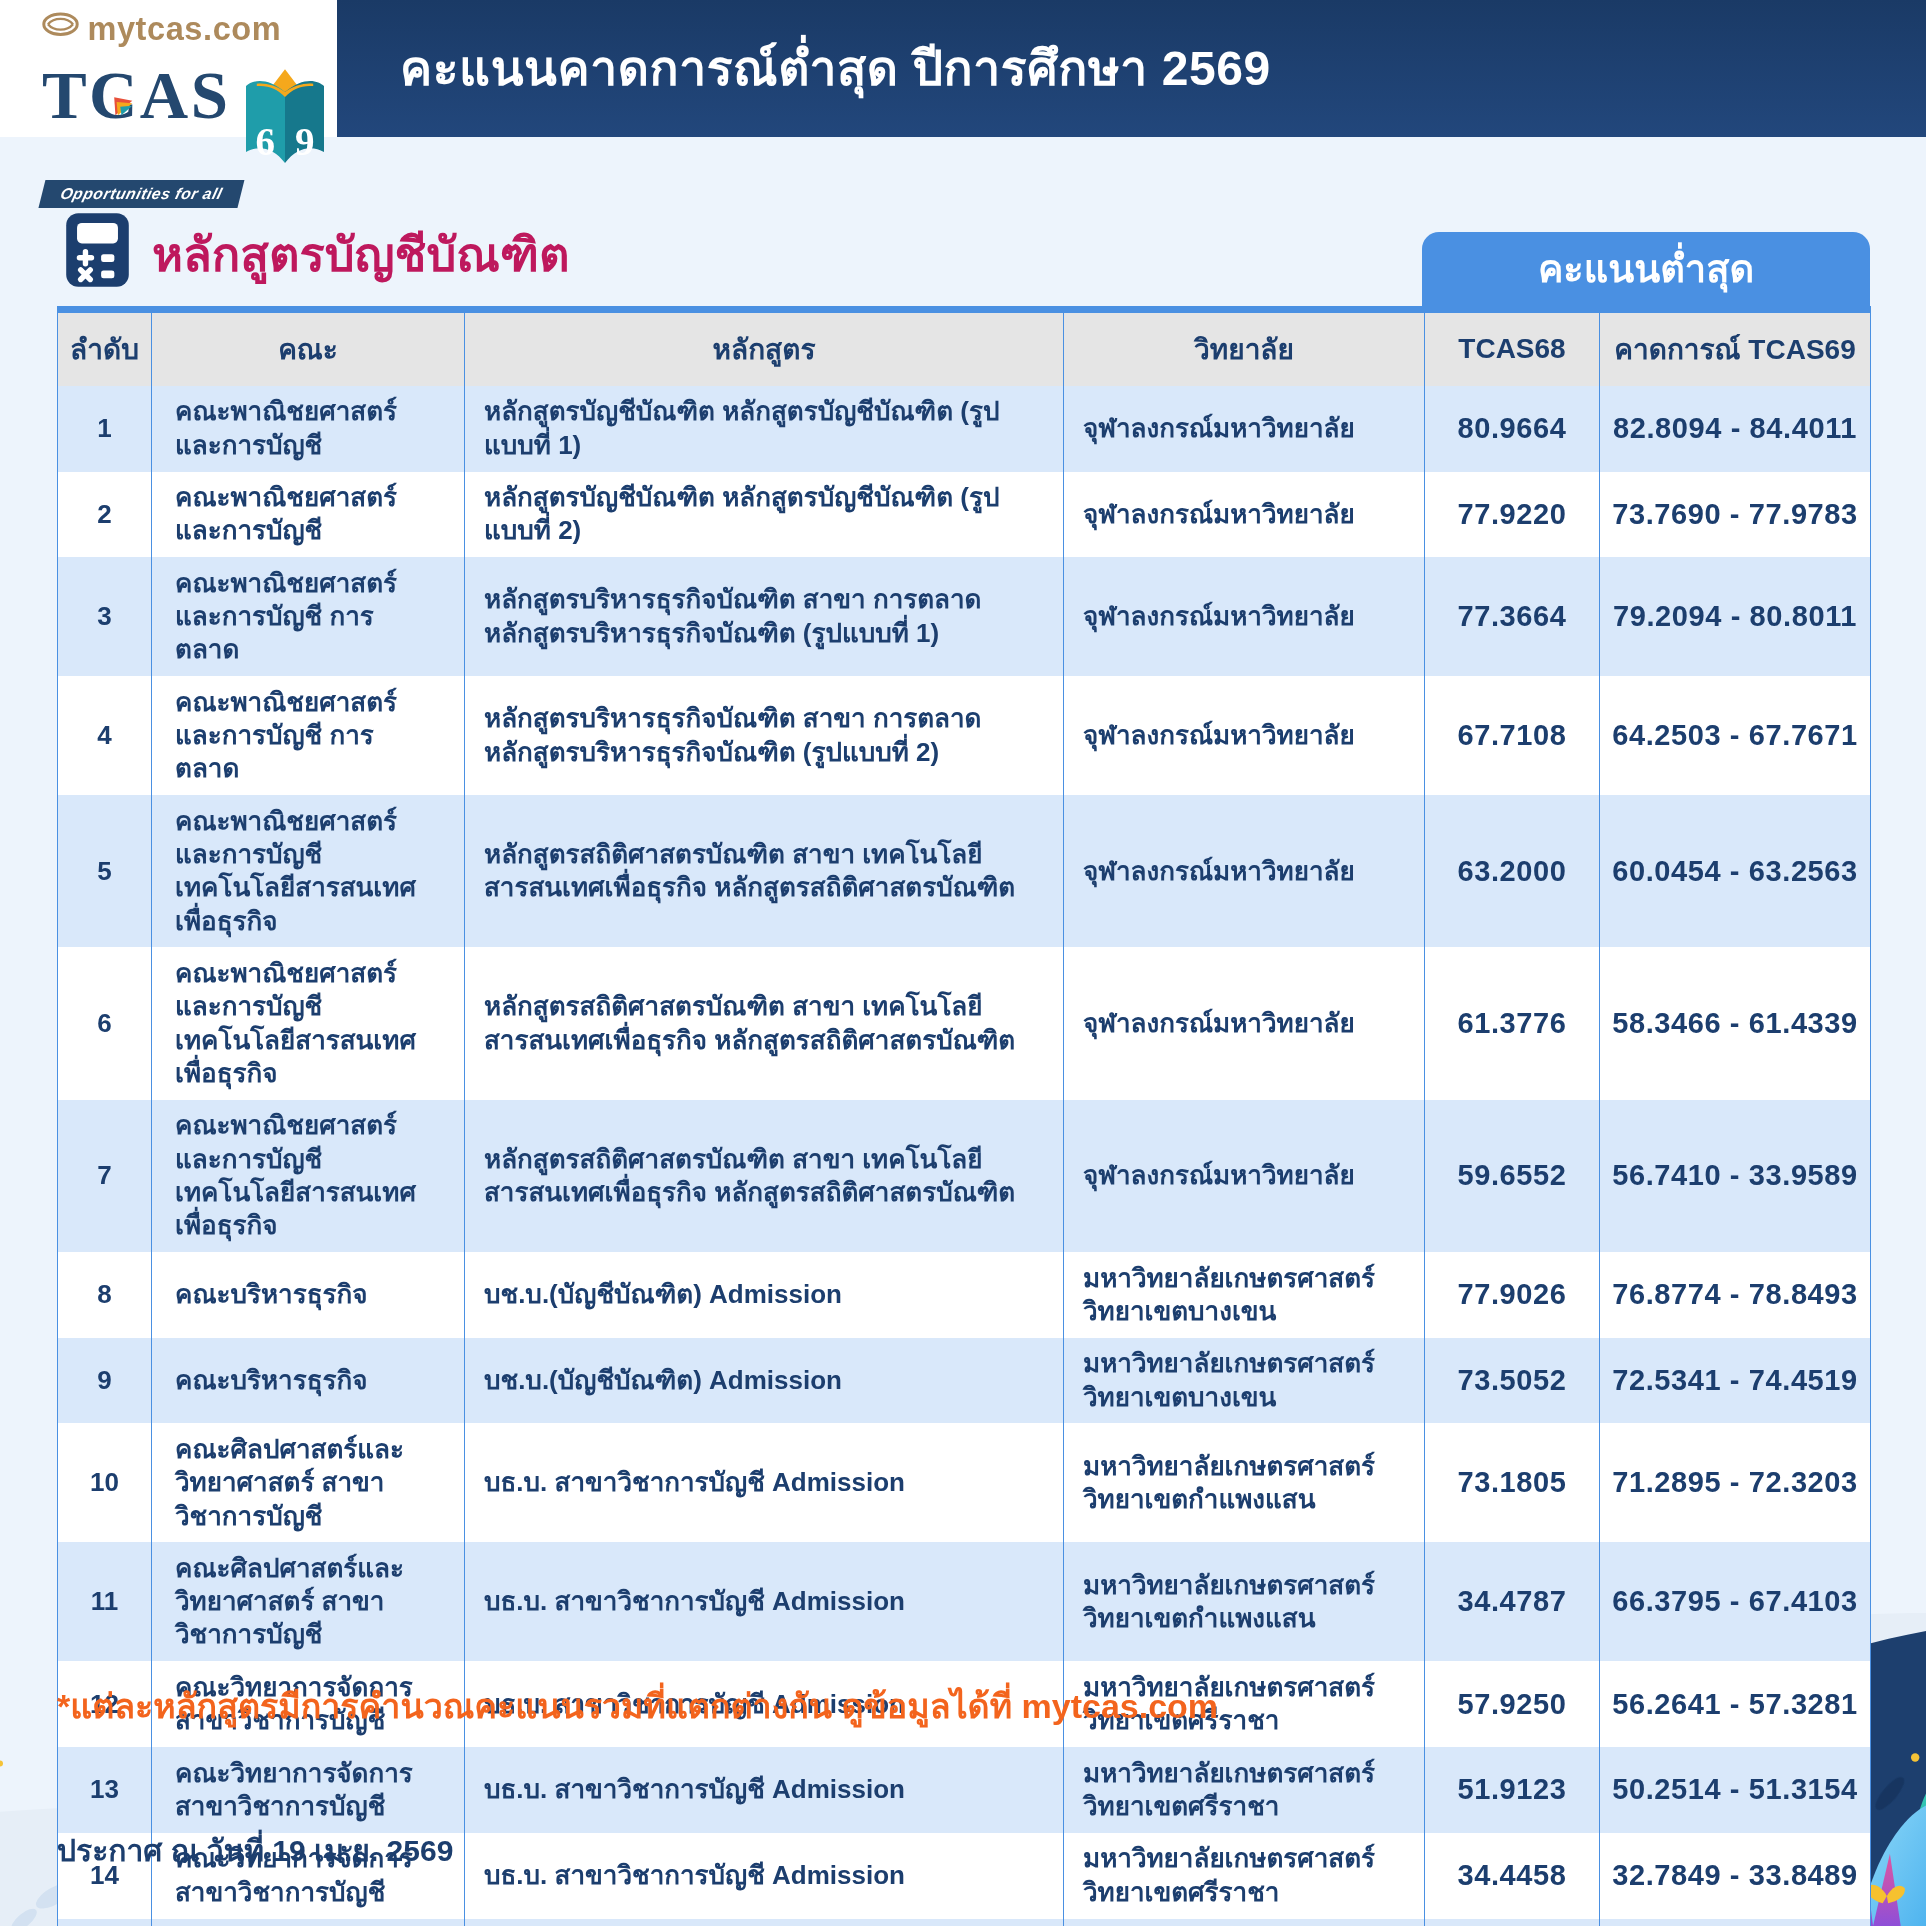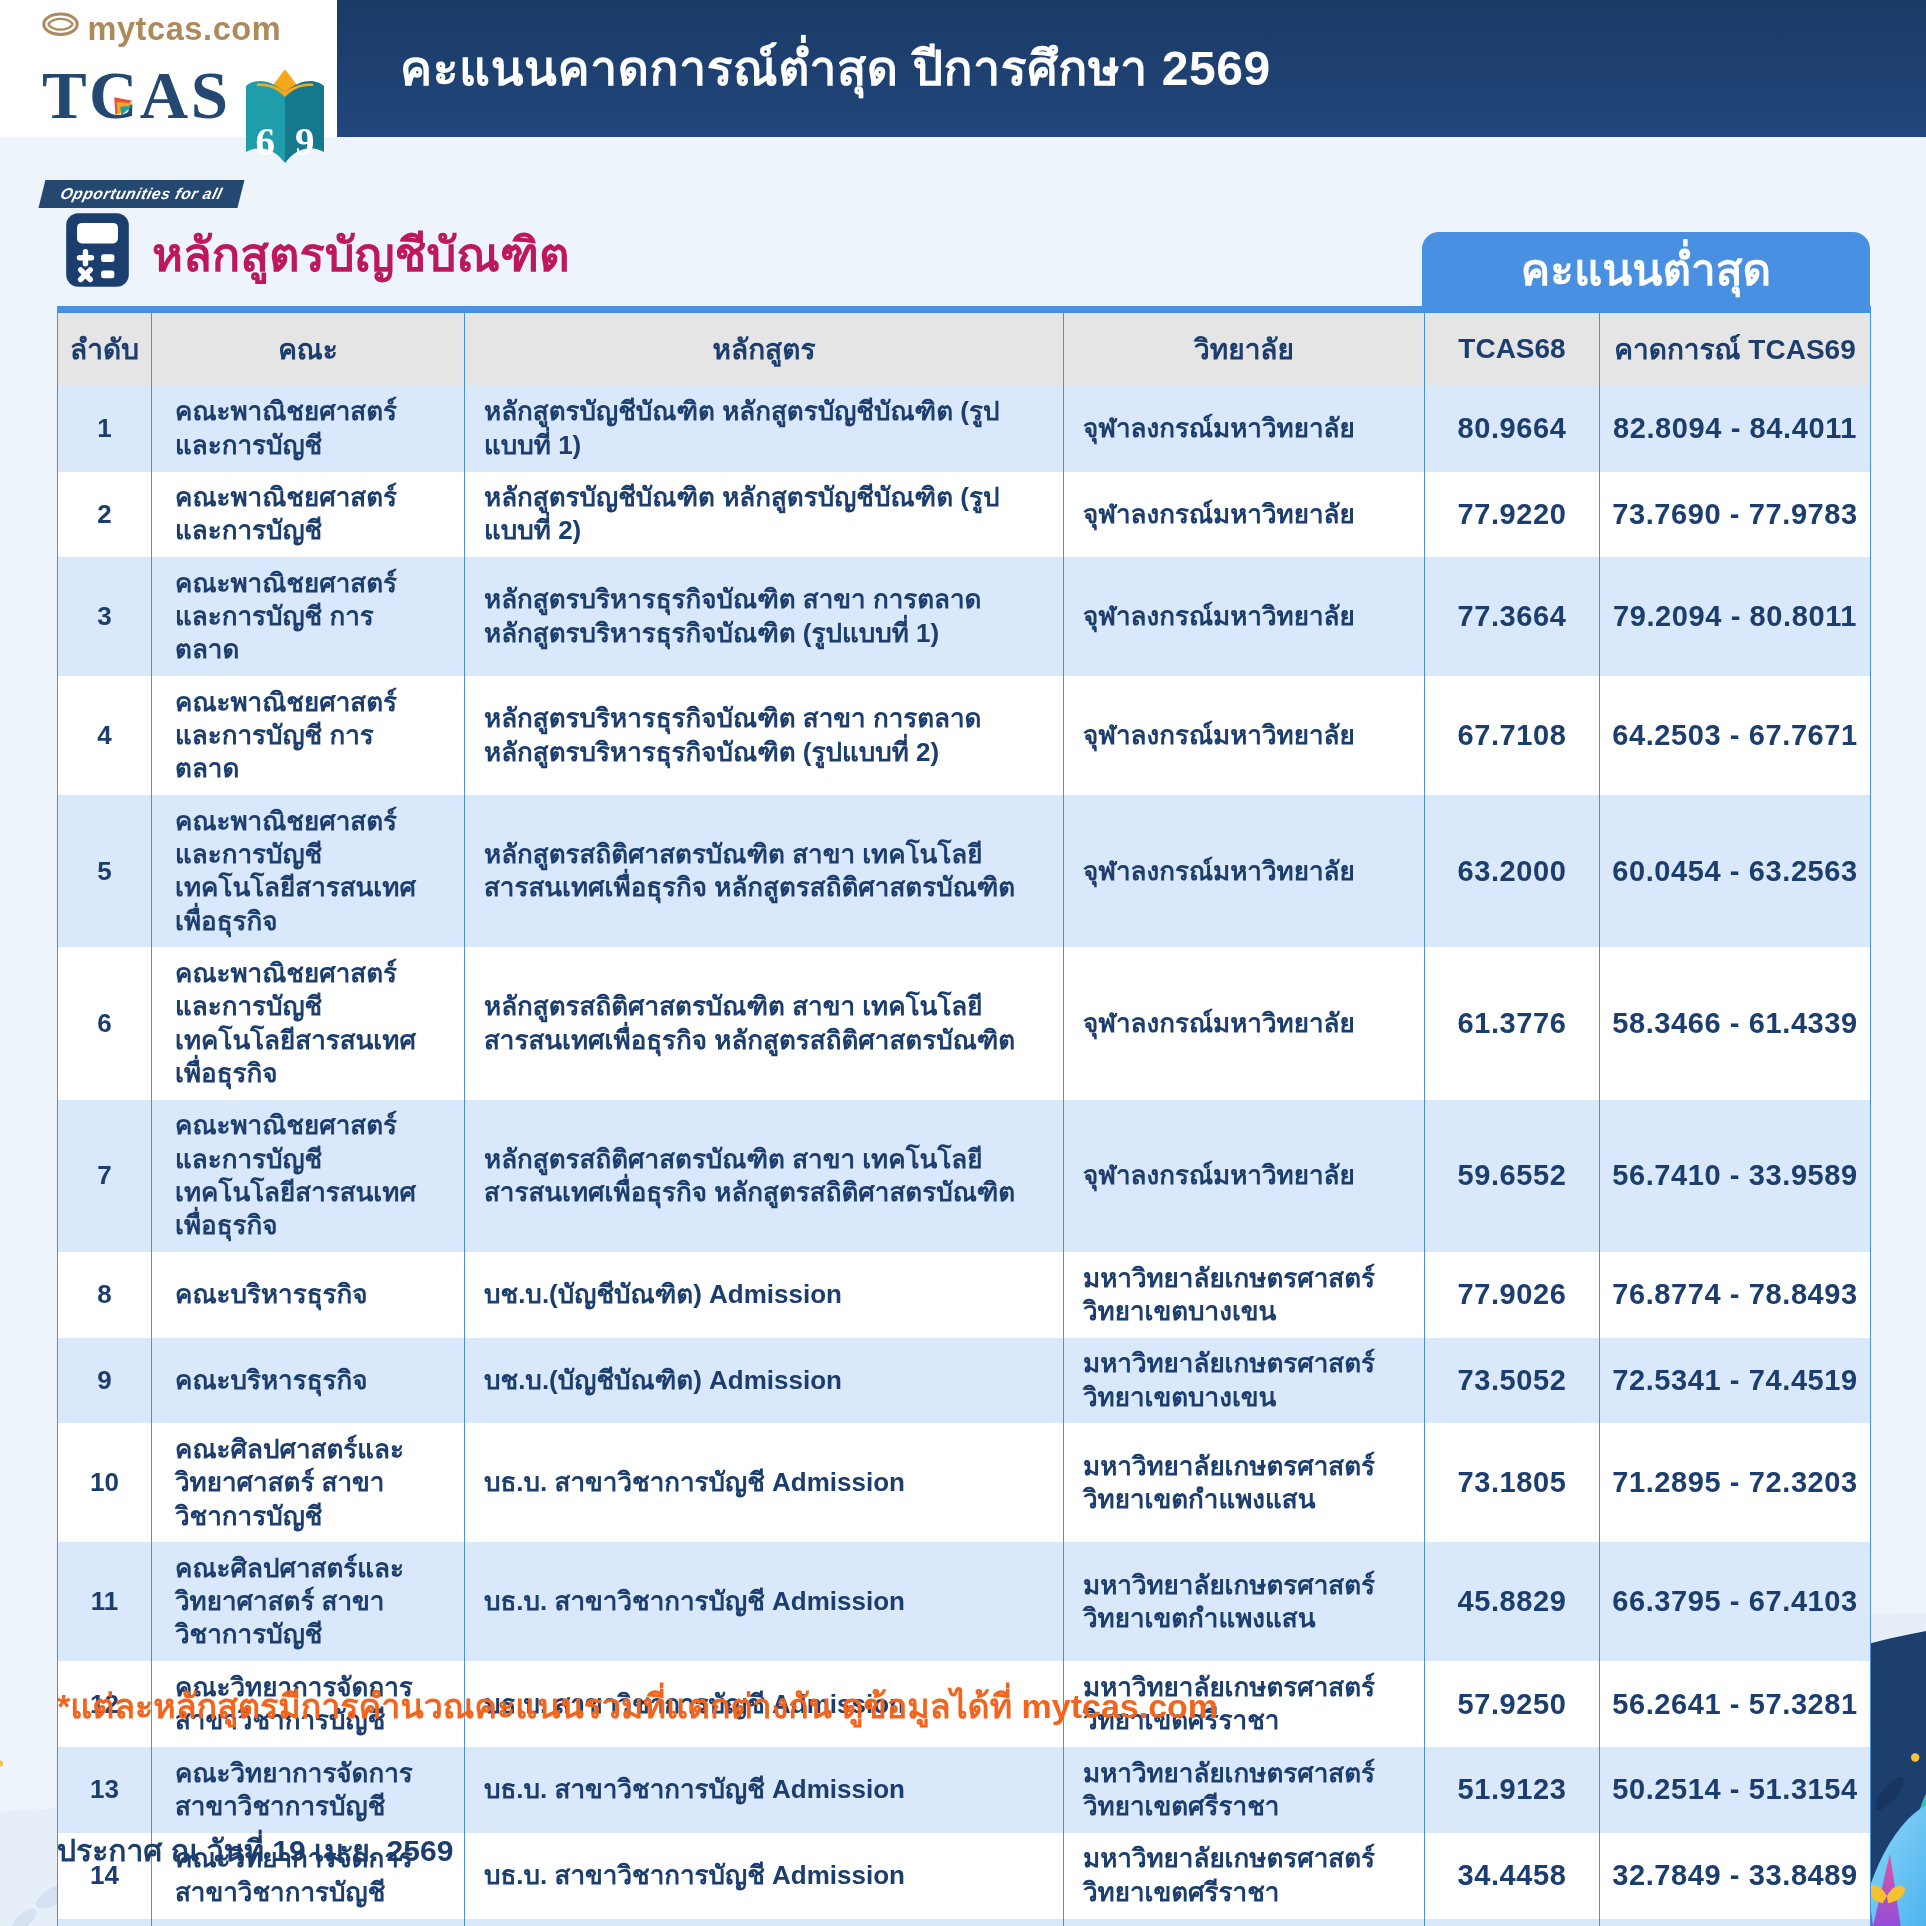--- a/index.html
+++ b/index.html
@@ -17,21 +17,21 @@
   .tcas-wedge{position:absolute;left:71px;top:31px;width:20.5px;height:20.5px;}
   .tagline{margin-top:4.8px;width:199px;background:#24486f;color:#fff;font-size:15.6px;font-weight:700;font-style:italic;text-align:center;padding:4.8px 0;transform:skewX(-14deg);letter-spacing:0.6px;}
   .book-wrap{position:relative;width:90px;height:107px;margin-top:3.6px;}
   .book-digit{position:absolute;top:51px;color:#fff;font-size:39px;font-weight:800;}
   .digit-6{left:15.6px;} .digit-9{left:55px;}
   .header-title{position:absolute;left:400px;top:0;height:137px;line-height:137px;color:#ffffff;font-size:48px;font-weight:800;letter-spacing:0.6px;}
 
   
   .calc-icon{position:absolute;left:65px;top:212px;}
   .section-title{position:absolute;left:152px;top:217px;font-size:47px;font-weight:800;color:#be185d;}
-  .score-badge{position:absolute;left:1422px;top:232px;width:448px;height:75px;background:#4a90e2;border-radius:17px 17px 0 0;color:#ffffff;font-size:44px;font-weight:800;text-align:center;line-height:75px;z-index:2;}
+  .score-badge{position:absolute;left:1422px;top:232px;width:448px;height:75px;background:#4a90e2;border-radius:17px 17px 0 0;color:#ffffff;font-size:38px;font-weight:800;text-align:center;line-height:75px;z-index:2;}
 
   
   .tbl-wrap{position:absolute;left:57px;top:306px;width:1813px;z-index:1;}
   table{width:1813px;border-collapse:collapse;table-layout:fixed;background:#ffffff;
         border-top:7.2px solid #4a90e2;border-bottom:7.2px solid #4a90e2;
         border-left:1.8px solid #4a90e2;border-right:1.8px solid #4a90e2;}
   th,td{border-left:1.8px solid #4a90e2;vertical-align:middle;color:#1c3e6e;overflow-wrap:anywhere;}
   th:first-child,td:first-child{border-left:none;}
   thead th{background:#e5e5e5;font-size:28px;font-weight:700;text-align:center;padding:14.4px 4.8px;}
   tbody tr:nth-child(odd) td{background:#d9e8fa;}
@@ -285,21 +285,21 @@
             <td class="cell-program">บธ.บ. สาขาวิชาการบัญชี Admission</td>
             <td class="cell-university">มหาวิทยาลัยเกษตรศาสตร์ วิทยาเขตกำแพงแสน</td>
             <td class="cell-tcas68">73.1805</td>
             <td class="cell-tcas69">71.2895 - 72.3203</td>
           </tr>
           <tr>
             <td class="cell-no">11</td>
             <td class="cell-faculty">คณะศิลปศาสตร์และวิทยาศาสตร์ สาขาวิชาการบัญชี</td>
             <td class="cell-program">บธ.บ. สาขาวิชาการบัญชี Admission</td>
             <td class="cell-university">มหาวิทยาลัยเกษตรศาสตร์ วิทยาเขตกำแพงแสน</td>
-            <td class="cell-tcas68">45.8829</td>
+            <td class="cell-tcas68">34.4787</td>
             <td class="cell-tcas69">66.3795 - 67.4103</td>
           </tr>
           <tr>
             <td class="cell-no">12</td>
             <td class="cell-faculty">คณะวิทยาการจัดการ สาขาวิชาการบัญชี</td>
             <td class="cell-program">บธ.บ. สาขาวิชาการบัญชี Admission</td>
             <td class="cell-university">มหาวิทยาลัยเกษตรศาสตร์ วิทยาเขตศรีราชา</td>
             <td class="cell-tcas68">57.9250</td>
             <td class="cell-tcas69">56.2641 - 57.3281</td>
           </tr>

